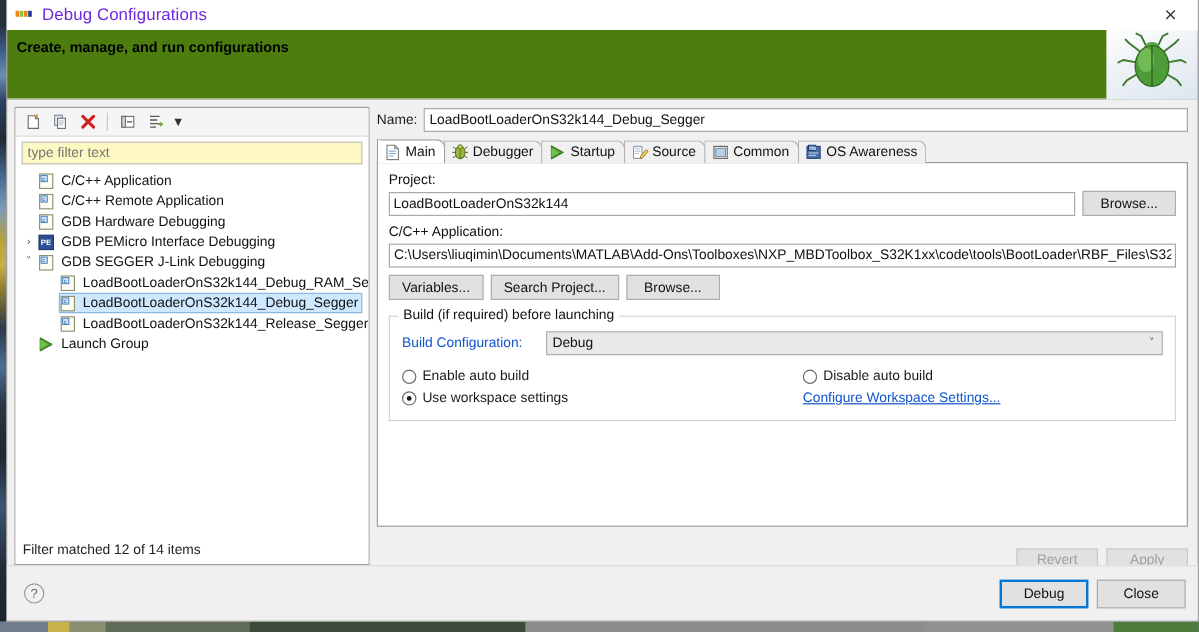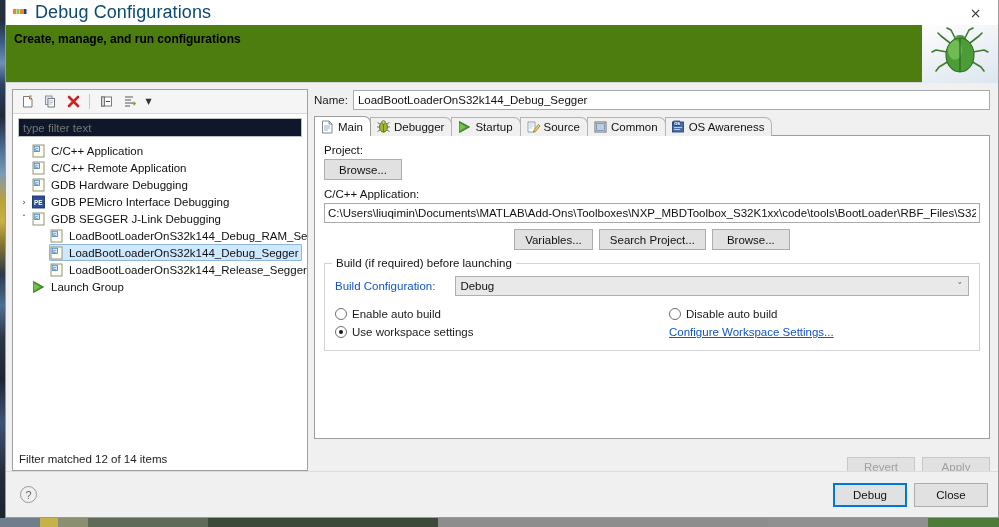--- a/index.html
+++ b/index.html
@@ -46,21 +46,21 @@
     background: #ffffff;
     display: flex; align-items: center;
     border-bottom: 1px solid #ffffff;
     position: relative;
   }
   #titlebar .tb-icon {
     width: 16px; height: 16px; margin-left: 6px; margin-right: 7px;
     position: relative; flex: none;
   }
   #titlebar .tb-title {
-    font-size: 18px; color: #0c4a6e; letter-spacing: 0.1px;
+    font-size: 14px; color: #6d28d9; letter-spacing: 0.1px;
   }
   #close-btn {
     position: absolute; right: 0; top: 0; width: 45px; height: 25px;
     display: flex; align-items: center; justify-content: center;
     font-size: 14px; color: #333; cursor: default;
     font-family: "DejaVu Sans", sans-serif;
   }
 
   
   #header {
@@ -107,21 +107,21 @@
   .tb-sep { width: 1px; height: 15px; background: #c8c8c8; margin: 0 3px; }
   .tb-arrow {
     width: 13px; height: 20px; display: flex; align-items: center;
     justify-content: center; font-size: 8px; color: #333;
     font-family: "DejaVu Sans", sans-serif;
   }
 
   #filter-wrap { padding: 4px 5px 3px 5px; background:#fff; }
   #filter-input {
     width: 100%; height: 19px;
-    border: 1px solid #c0c0c0; background: #0f172a;
+    border: 1px solid #c0c0c0; background: #fef9c3;
     font-family: "Liberation Sans", sans-serif; font-size: 11.5px;
     color: #888; padding: 0 4px; outline: none;
   }
 
   #tree {
     flex: 1; overflow: hidden; background: #fff;
     padding-top: 2px; position: relative;
   }
   .tree-row {
     height: 17px; display: flex; align-items: center;
@@ -204,21 +204,21 @@
   }
   .btn {
     height: 21px; min-width: 70px; padding: 0 10px;
     background: #e1e1e1; border: 1px solid #adadad;
     font-family: "Liberation Sans", sans-serif; font-size: 11.5px;
     color: #111; display: flex; align-items: center; justify-content: center;
   }
   .btn.disabled { color: #a0a0a0; background: #e1e1e1; border-color: #c8c8c8; }
   .btn.default { border: 2px solid #0078d7; background: #e1e1e1; }
 
-  .row-right { display: flex; justify-content: center; gap: 6px; margin-top: 6px; }
+  .row-right { display: flex; justify-content: flex-start; gap: 6px; margin-top: 6px; }
 
   
   #build-group {
     margin-top: 13px; border: 1px solid #d4d4d4; position: relative;
     padding: 12px 10px 9px 10px;
   }
   #build-group .grp-title {
     position: absolute; top: -7px; left: 7px; background: #fff;
     padding: 0 4px; font-size: 11.5px; color: #111;
   }
@@ -523,20 +523,21 @@
                 <path d="M3,7.5 h8 M3,9.5 h6" stroke="#cfe0f0" stroke-width="0.8"></path>
               </svg></span>
             <span>OS Awareness</span>
           </div>
         </div>
 
       <div id="tabpanel">
 
         <div class="field-label">Project:</div>
         <div style="display:flex; gap:6px; align-items:center;">
+          <input class="text-input" type="text" style="flex: 1 1 0%;" value="LoadBootLoaderOnS32k144">
           <div class="btn" style="min-width:78px;">Browse...</div>
         </div>
 
         <div class="field-label" style="margin-top:8px;">C/C++ Application:</div>
         <input class="text-input" type="text" value="C:\Users\liuqimin\Documents\MATLAB\Add-Ons\Toolboxes\NXP_MBDToolbox_S32K1xx\code\tools\BootLoader\RBF_Files\S32K144_Bootloade" style="">
 
         <div class="row-right">
           <div class="btn" style="min-width:76px;">Variables...</div>
           <div class="btn" style="min-width:92px;">Search Project...</div>
           <div class="btn" style="min-width:78px;">Browse...</div>

